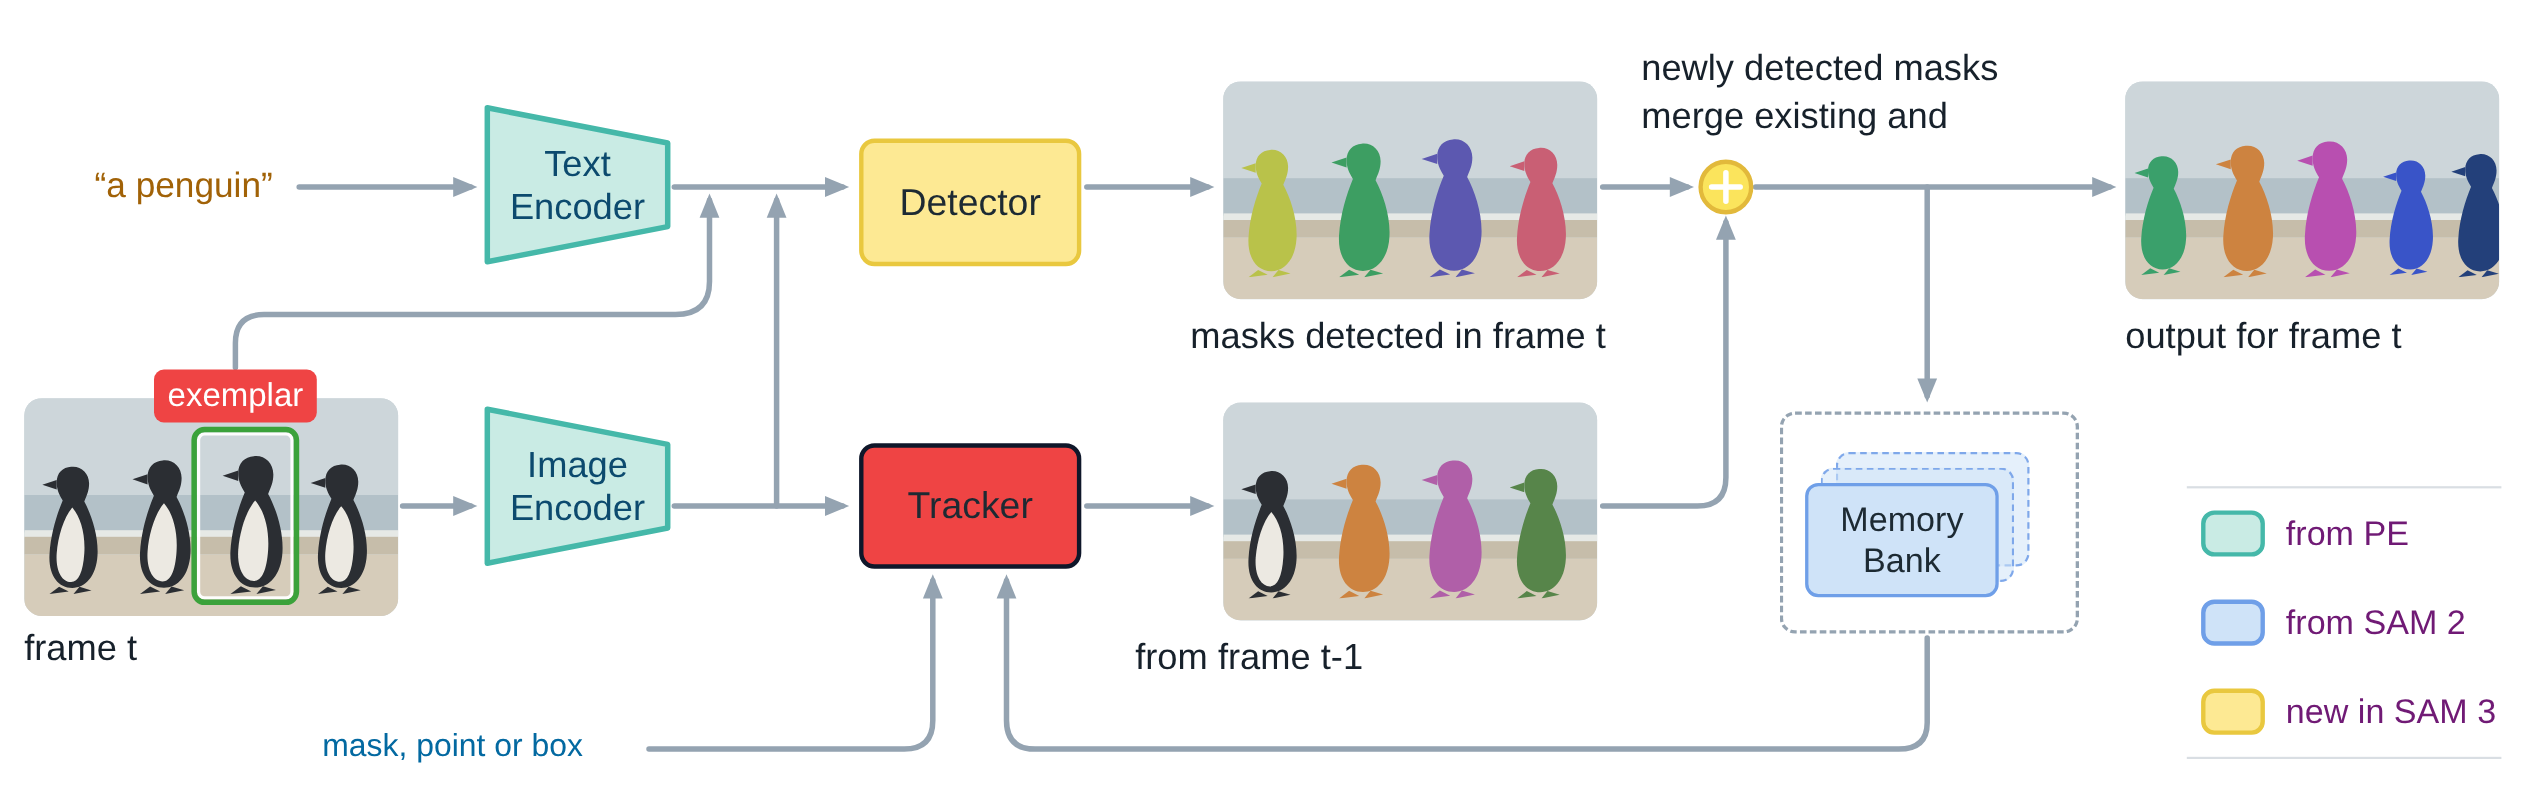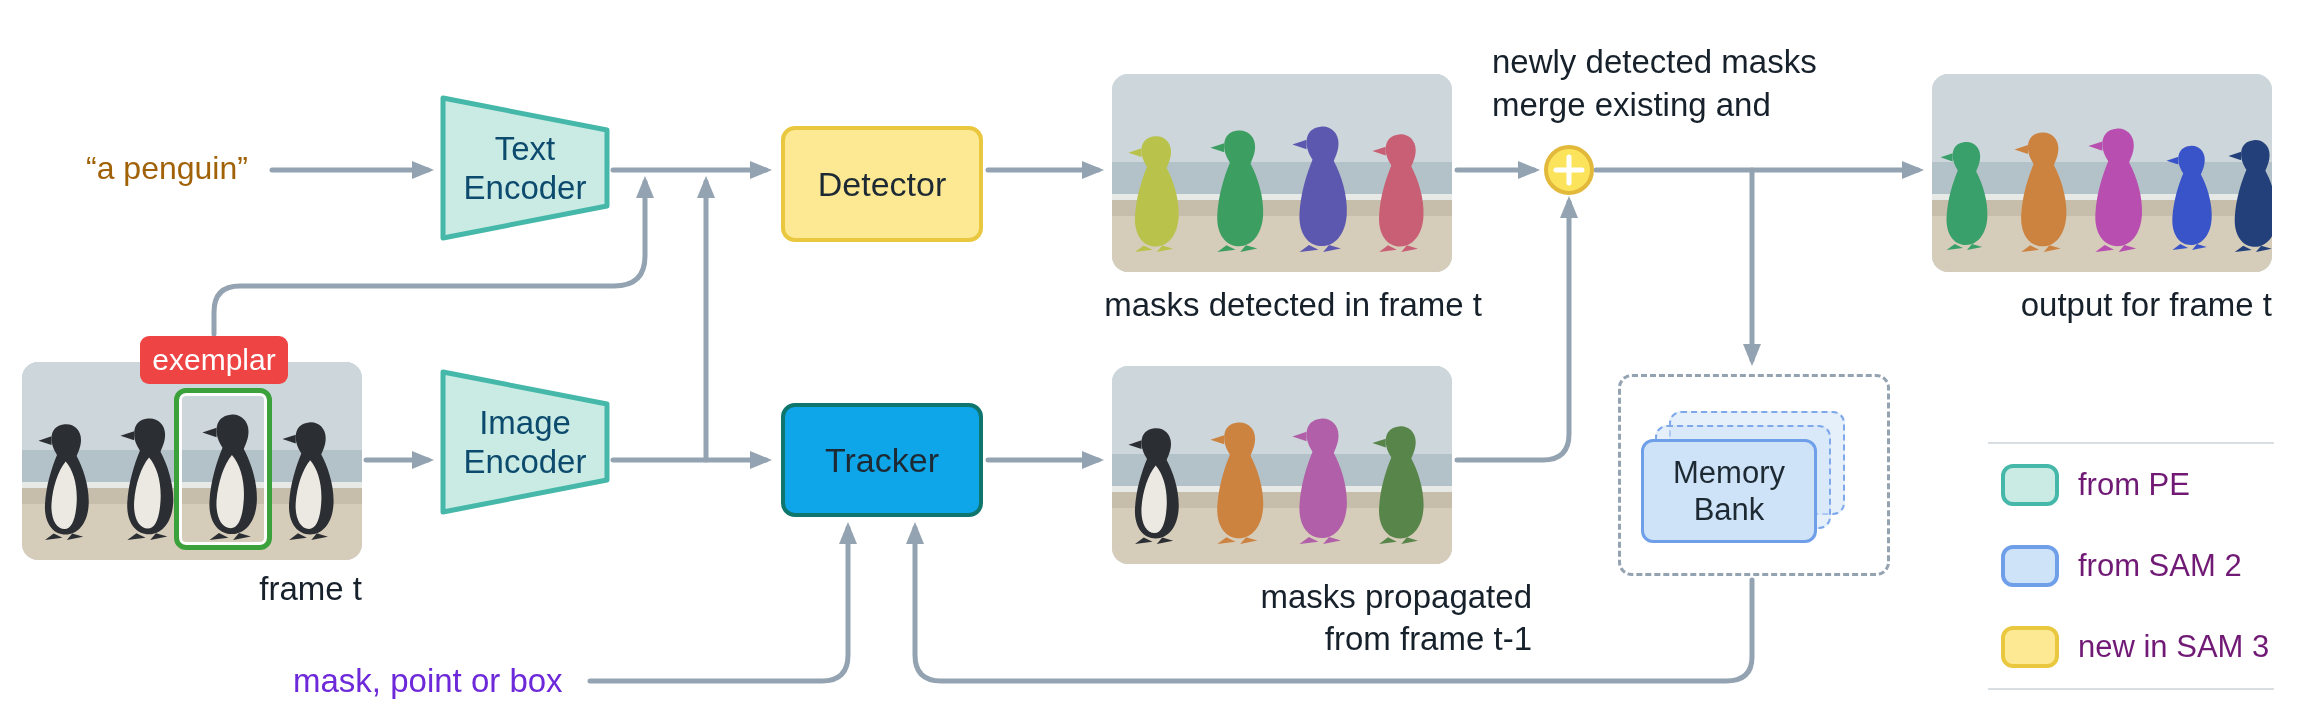--- a/index.html
+++ b/index.html
@@ -1,47 +1,47 @@
 <!DOCTYPE html>
 <html><head>
 <meta charset="utf-8">
 <style>
   html,body{margin:0;padding:0;background:#ffffff;}
   .canvas{position:relative;width:2312px;height:728px;background:#ffffff;
           font-family:"Liberation Sans",sans-serif;color:#1d2a33;overflow:hidden;}
   .arrows{position:absolute;left:0;top:0;z-index:0;}
   .abs{position:absolute;z-index:2;}
   .photo{position:absolute;width:340px;height:198px;border-radius:16px;overflow:hidden;z-index:2;background:#cdd6da;}
-  .caption{position:absolute;font-size:33px;line-height:42px;color:#17212b;text-align:right;z-index:2;}
+  .caption{position:absolute;font-size:33px;line-height:42px;color:#17212b;text-align:left;z-index:2;}
   .trap{position:absolute;width:172px;height:148px;z-index:2;}
   .trap .node-label{position:absolute;left:0;top:0;width:100%;height:100%;
         display:flex;flex-direction:column;align-items:center;justify-content:center;
         font-size:33px;line-height:39px;color:#0c4a6e;}
   .box{position:absolute;box-sizing:border-box;border-radius:14px;display:flex;
        align-items:center;justify-content:center;font-size:34px;z-index:2;color:#1d2a33;}
   .detector{background:#FDE993;border:4px solid #E9C83F;}
-  .tracker{background:#0ea5e9;border:4px solid #0f766e;}
+  .tracker{background:#ef4444;border:4px solid #0f172a;}
   .prompt{position:absolute;font-size:32px;color:#a16207;z-index:2;}
   .merge-note{position:absolute;font-size:33px;line-height:43px;color:#17212b;z-index:2;}
   .exemplar-badge{position:absolute;width:148px;height:48px;background:#ef4444;border-radius:9px;
         display:flex;align-items:center;justify-content:center;color:#ffffff;font-size:30px;z-index:4;}
   .exemplar-box{position:absolute;left:174px;top:388px;width:88px;height:152px;border:5px solid #3BA23B;
         border-radius:12px;box-shadow:inset 0 0 0 3px rgba(255,255,255,0.95);z-index:3;}
   .membank{position:absolute;left:1618px;top:374px;width:272px;height:202px;box-sizing:border-box;
         border:3px dashed #94A3B1;border-radius:14px;z-index:2;}
   .memcard{position:absolute;width:176px;height:104px;box-sizing:border-box;border-radius:12px;}
   .memcard.back{border:2.5px dashed #7FA8EA;background:rgba(207,227,248,0.55);}
   .memcard.front{border:3px solid #6F9FE8;background:#CFE3F8;display:flex;flex-direction:column;
         align-items:center;justify-content:center;font-size:31px;line-height:37px;color:#1d2a33;}
   .legend{position:absolute;left:1988px;top:442px;width:286px;height:248px;box-sizing:border-box;
         border-top:2px solid #d9dee3;border-bottom:2px solid #d9dee3;display:flex;flex-direction:column;
         justify-content:space-around;z-index:2;}
   .legend-row{display:flex;align-items:center;gap:18px;padding-left:12px;}
   .legend-label{font-size:31px;color:#701a75;}
-  .mask-input-label{position:absolute;left:293px;top:662px;font-size:33px;color:#6d28d9;z-index:2;}
+  .mask-input-label{position:absolute;left:293px;top:662px;font-size:29px;color:#0369a1;z-index:2;}
 </style>
 </head>
 <body>
 
 <div class="canvas">
 
   <svg width="0" height="0" style="position:absolute" aria-hidden="true">
     <defs>
       <marker id="ah" markerUnits="userSpaceOnUse" markerWidth="26" markerHeight="24" refX="18" refY="11" orient="auto">
         <path d="M2 2 L24 11 L2 20 Z" fill="#94A3B1"></path>
@@ -168,21 +168,20 @@
   <div class="photo" style="left:1112px;top:366px">
     <svg width="340" height="198" viewBox="0 0 340 198">
       <use href="#beach" width="340" height="198"></use>
       <use href="#penguin-nat" x="14" y="58" width="66" height="120" fill="#2b2e33"></use>
       <use href="#penguin" x="96" y="52" width="69" height="126" fill="#cd8340"></use>
       <use href="#penguin" x="178" y="48" width="71" height="130" fill="#b05fa8"></use>
       <use href="#penguin" x="258" y="56" width="67" height="122" fill="#57854a"></use>
     </svg>
   </div>
   <div class="caption" style="left:1032px;top:576px;width:500px">
-    <div>masks propagated</div>
     <div>from frame t-1</div>
   </div>
 
   <div class="membank">
     <div class="memcard back" style="left:48px;top:34px"></div>
     <div class="memcard back" style="left:34px;top:48px"></div>
     <div class="memcard front" style="left:20px;top:62px">
       <span>Memory</span>
       <span>Bank</span>
     </div>

